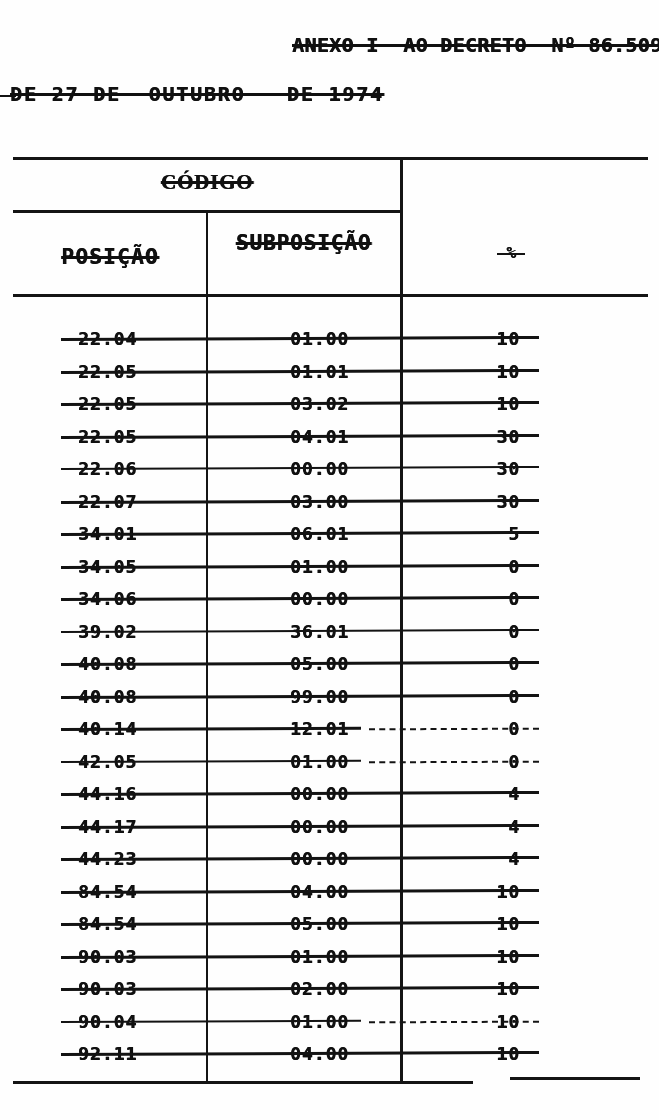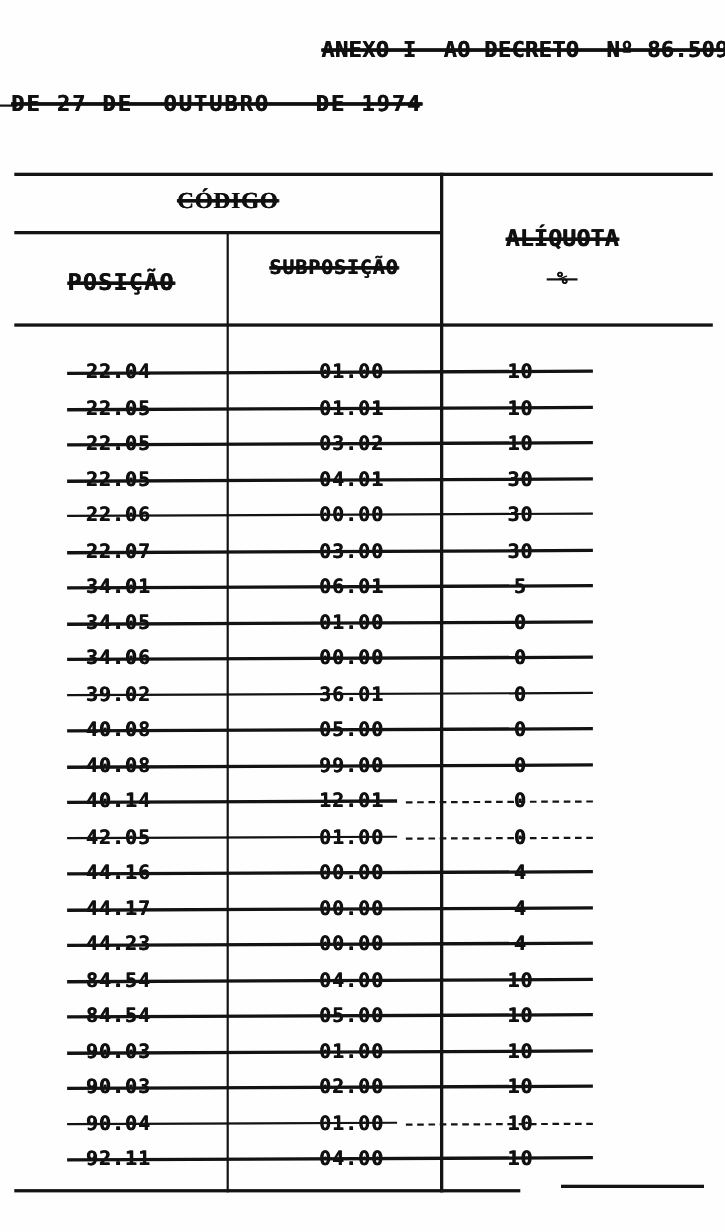--- a/index.html
+++ b/index.html
@@ -52,21 +52,21 @@
   .h-codigo {
     position: absolute; left: 0; top: 13px; width: 388px;
     text-align: center; font-size: 21px; letter-spacing: 0.8px; font-family: Liberation Serif, serif;
   }
   .h-posicao {
     position: absolute; left: 0; top: 88px; width: 194px;
     text-align: center; font-size: 21px; letter-spacing: 1.3px;
   }
   .h-subpos {
     position: absolute; left: 194px; top: 72px; width: 193px;
-    text-align: center; font-size: 18px; letter-spacing: 0.9px; line-height: 29px;
+    text-align: center; font-size: 21px; letter-spacing: 0.9px; line-height: 29px;
   }
   .h-aliquota {
     position: absolute; left: 388px; top: 48px; width: 220px;
     text-align: center; font-size: 21px; letter-spacing: 0.2px;
   }
   .h-pct-wrap {
     position: absolute; left: 388px; top: 86px; width: 220px;
     display: flex; justify-content: center;
     font-size: 16px;
   }
@@ -76,21 +76,21 @@
     height: 2px; background: #131313;
   }
   .tbody { position: absolute; left: 0; top: 0; width: 635px; height: 930px; }
   .row {
     position: absolute; left: 0; width: 635px; height: 22px;
     font-size: 18px; letter-spacing: 1px; line-height: 22px;
   }
   .row .cell { position: absolute; font-weight: bold; text-shadow: 0.6px 0 0 #101010; }
   .row .c1 { left: 65px; }
   .row .c2 { left: 210px; width: 193px; text-align: center; }
-  .row .c3 { left: 395px; width: 130px; text-align: center; }
+  .row .c3 { left: 377px; width: 130px; text-align: right; }
   .row .strike {
     position: absolute; left: 48px; top: 10px; width: 478px; height: 3px;
     background: #131313; transform: rotate(-0.25deg); transform-origin: left center;
   }
   .row .strike2 { display: none; }
   .row.dashed .strike { width: 300px; }
   .row.dashed .strike2 {
     display: block; position: absolute; left: 356px; width: 170px; top: 10px;
     height: 0; border-top: 2px dashed #141414; transform: rotate(-0.25deg);
   }
@@ -117,21 +117,20 @@
     <div class="hline t-bot-seg"></div>
 
     <div class="h-codigo ink struck">CÓDIGO</div>
 
     <div class="h-posicao ink struck">POSIÇÃO</div>
 
     <div class="h-subpos">
       <div class="ink struck">SUBPOSIÇÃO</div>
     </div>
 
-    <div class="h-aliquota ink struck">ALÍQUOTA</div>
 
     <div class="h-pct-wrap">
       <span class="pct ink">%</span>
     </div>
 
     <div class="tbody">
         <div class="row" style="top: 171px;">
     <span class="cell c1">22.04</span>
     <span class="cell c2">01.00</span>
     <span class="cell c3">10</span>

